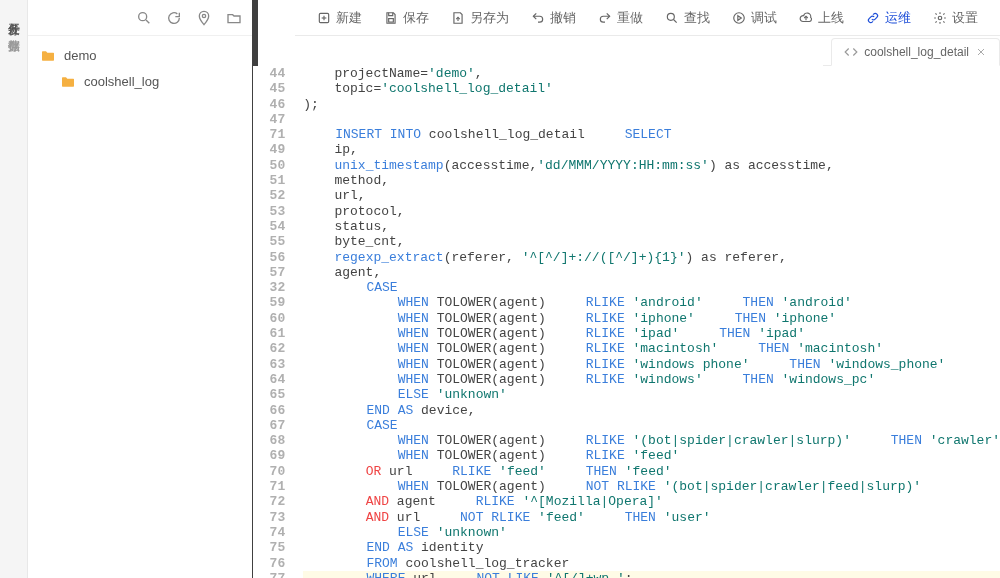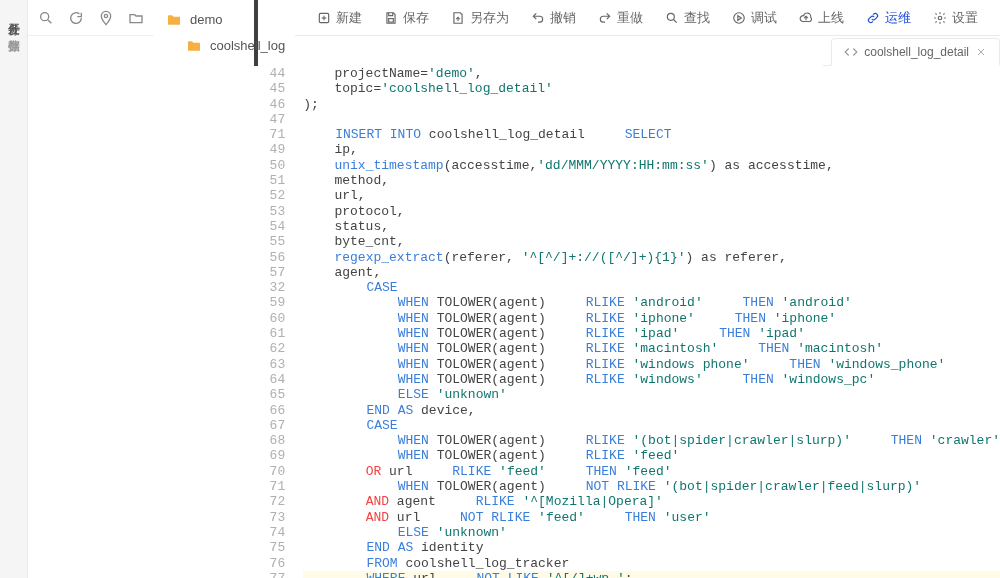--- a/index.html
+++ b/index.html
@@ -1,40 +1,40 @@
 <!DOCTYPE html>
 <html><head>
   <meta charset="utf-8">
   <style>
     * { margin: 0; padding: 0; box-sizing: border-box; }
     body { font-family: -apple-system, "Helvetica Neue", Arial, sans-serif; font-size: 13px; color: #333; background: #fff; overflow: hidden; }
     .app { display: flex; height: 578px; width: 1000px; }
     .left-rail { width: 28px; background: #f5f5f5; border-right: 1px solid #e8e8e8; display: flex; flex-direction: column; align-items: center; padding-top: 6px; }
     .left-rail .rail-text { writing-mode: vertical-rl; text-orientation: upright; font-size: 12px; color: #999; padding: 8px 0; cursor: pointer; }
     .left-rail .rail-text.active { color: #555; }
-    .file-panel { width: 230px; border-right: 4px solid #404040; display: flex; }
+    .file-panel { width: 230px; border-right: 6px solid #404040; display: flex; flex-direction: column; }
     .file-panel-header { height: 36px; display: flex; justify-content: flex-end; align-items: center; padding: 0 10px; gap: 14px; border-bottom: 1px solid #f0f0f0; }
     .file-panel-header .icon { width: 16px; height: 16px; color: #888; cursor: pointer; }
     .tree { padding: 6px 0; }
     .tree-item { display: flex; align-items: center; height: 26px; padding-left: 12px; cursor: pointer; }
     .tree-item.depth-1 { padding-left: 32px; }
     .tree-item .folder-icon { width: 16px; height: 14px; margin-right: 8px; }
     .tree-item .label { font-size: 13px; color: #555; }
     .main { flex: 1; display: flex; flex-direction: column; min-width: 0; align-items: flex-end; }
     .toolbar { height: 36px; display: flex; align-items: center; padding: 0 12px; gap: 2px; border-bottom: 1px solid #eaeaea; }
     .toolbar .tb-item { display: flex; align-items: center; gap: 5px; padding: 4px 10px; color: #666; cursor: pointer; font-size: 13px; }
     .toolbar .tb-item.disabled { color: #1d4ed8; }
     .toolbar .tb-item .icon { width: 14px; height: 14px; }
     .tabs-row { height: 30px; display: flex; align-items: flex-end; border-bottom: 1px solid #eaeaea; padding-left: 8px; }
     .tab { display: flex; align-items: center; gap: 6px; height: 28px; padding: 0 12px; border: 1px solid #eaeaea; border-bottom: 1px solid #fff; background: #fff; border-radius: 4px 4px 0 0; font-size: 12px; color: #666; position: relative; top: 1px; }
     .tab .code-icon { color: #999; }
     .tab .close-icon { width: 12px; height: 12px; color: #aaa; cursor: pointer; }
     .editor { flex: 1; display: flex; font-family: Menlo, Consolas, "Courier New", monospace; font-size: 13px; line-height: 15.3px; overflow: hidden; }
     .gutter { width: 42px; background: #fff; color: #b0b0b0; text-align: right; padding-right: 10px; user-select: none; }
-    .gutter .ln { height: 15.3px; }
+    .gutter .ln { height: 15.3px; font-weight: bold; }
     .code { flex: 1; white-space: pre; padding-left: 8px; overflow: hidden; }
     .code .row { height: 15.3px; }
     .code .row.hl { background: #fffbe6; }
     .tk-str { color: #0f766e; }
     .tk-kw { color: #3a7edb; margin-left: 32px; }
     .tk-fn { color: #3a7edb; }
     .tk-txt { color: #444; }
     .tk-or { color: #ef4444; }
     svg { display: block; }
   </style>

